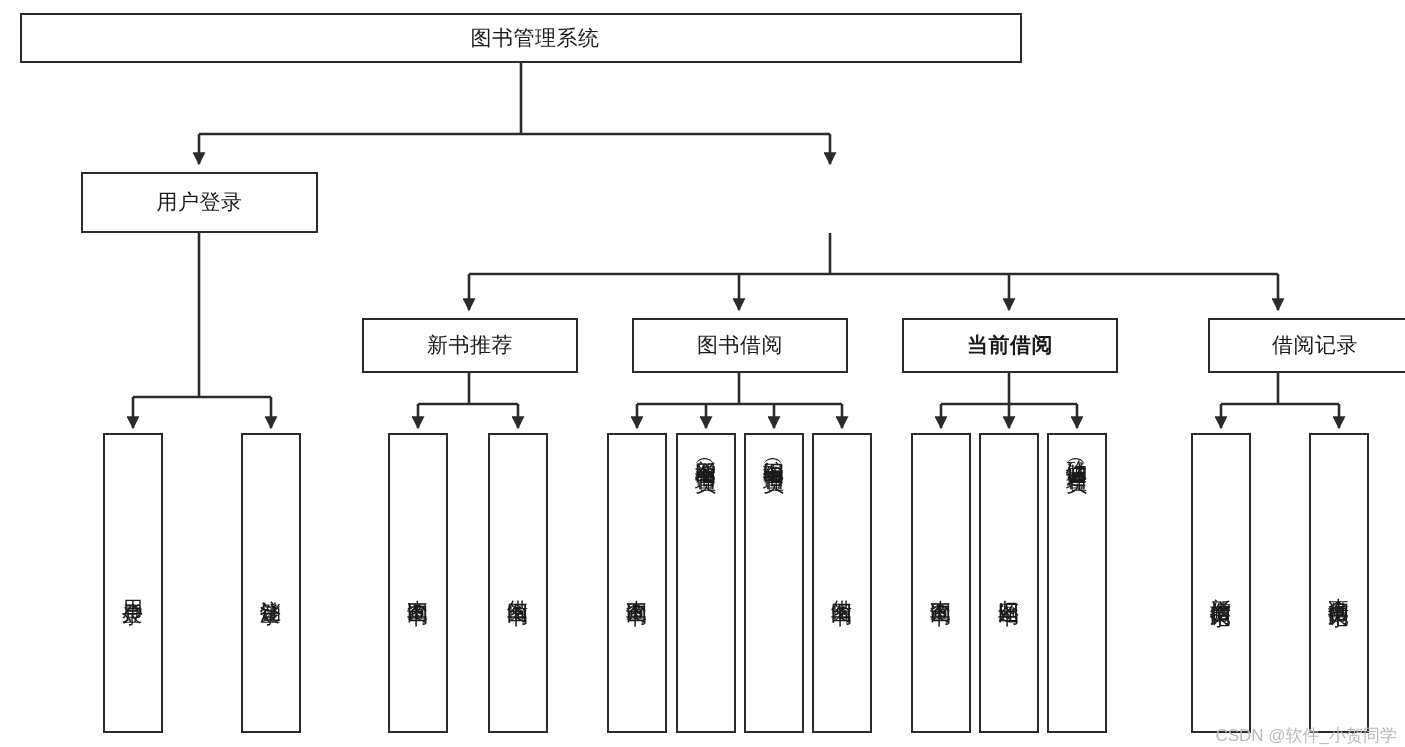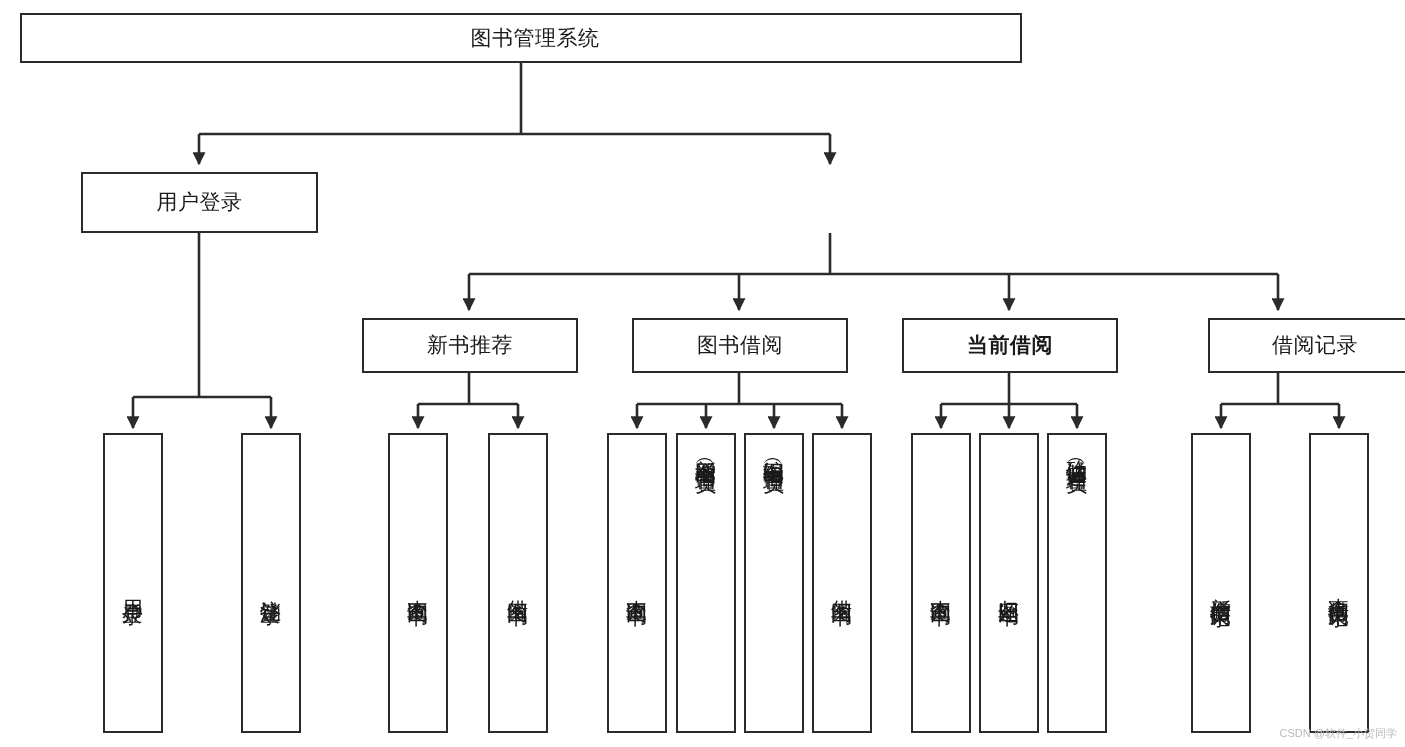--- a/index.html
+++ b/index.html
@@ -60,22 +60,22 @@
     letter-spacing: 2px;
     line-height: 1.0;
     white-space: nowrap;
   }
   .node.vert.tall-text {
     align-items: flex-start;
   }
   .watermark {
     position: absolute;
     right: 8px;
-    bottom: 6px;
-    font-size: 11px;
+    bottom: 0;
+    font-size: 17px;
     color: #b9b9b9;
     z-index: 5;
     white-space: nowrap;
     font-family: "Liberation Sans", "DejaVu Sans", sans-serif;
   }
 </style>
 </head>
 <body>
 
 <div id="canvas">

